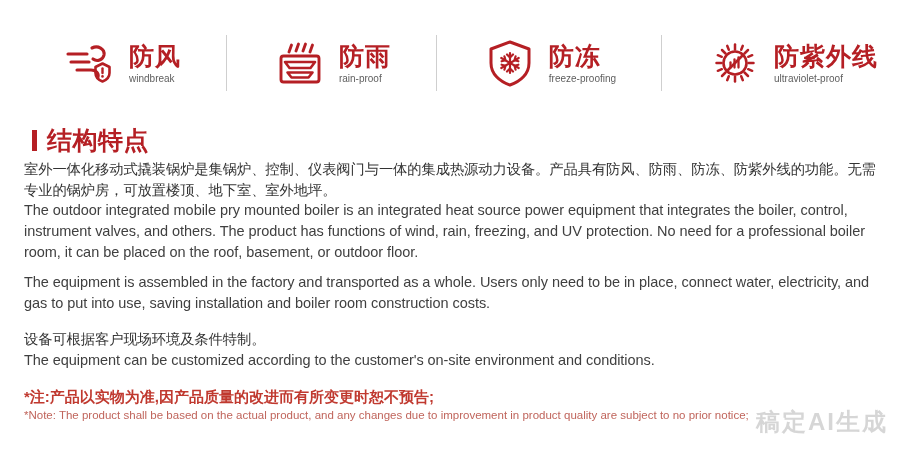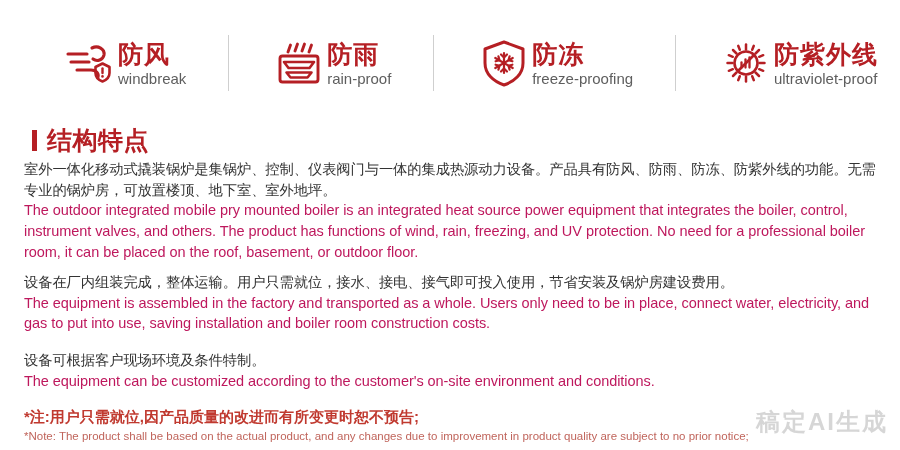--- a/index.html
+++ b/index.html
@@ -18,38 +18,39 @@
     display:flex;
     align-items:center;
     justify-content:space-between;
     padding:26px 22px 18px 62px;
     box-sizing:border-box;
     height:118px;
   }
   .feature{
     display:flex;
     align-items:center;
+    gap:11px;
     flex:0 0 auto;
   }
   .feature-icon{
     width:56px;height:56px;
     flex:0 0 56px;
     display:block;
   }
   .feature-text{display:flex;flex-direction:column;justify-content:center;line-height:1;}
   .feature-cn{
     font-size:25px;
     font-weight:bold;
     color:#b51f24;
     letter-spacing:1px;
     line-height:1.15;
     white-space:nowrap;
   }
   .feature-en{
-    font-size:15px;
+    font-size:10px;
     color:#5e5e5e;
     margin-top:3px;
     white-space:nowrap;
   }
   .divider{
     width:1px;
     height:56px;
     background:#cfcfcf;
     flex:0 0 1px;
   }
@@ -91,21 +92,21 @@
   }
   .block{margin-bottom:12px;}
   .cn-line{
     font-size:14.3px;
     color:#333333;
     line-height:1.45;
     letter-spacing:-.1px;
   }
   .en-line{
     font-size:14.5px;
-    color:#be185d;
+    color:#404040;
     line-height:1.42;
     letter-spacing:-.05px;
   }
   .block.b1{margin-bottom:10px;}
   .block.b2{margin-bottom:16px;}
   .block.b3{margin-bottom:16px;}
 
   
   .note{
     padding:0 16px 0 24px;
@@ -254,31 +255,30 @@
   </div>
 
   <div class="content">
 
     <div class="block b1">
       <div class="cn-line">室外一体化移动式撬装锅炉是集锅炉、控制、仪表阀门与一体的集成热源动力设备。产品具有防风、防雨、防冻、防紫外线的功能。无需专业的锅炉房，可放置楼顶、地下室、室外地坪。</div>
       <div class="en-line">The outdoor integrated mobile pry mounted boiler is an integrated heat source power equipment that integrates the boiler, control, instrument valves, and others. The product has functions of wind, rain, freezing, and UV protection. No need for a professional boiler room, it can be placed on the roof, basement, or outdoor floor.</div>
     </div>
 
     <div class="block b2">
-      <div class="cn-line">设备在厂内组装完成，整体运输。用户只需就位，接水、接电、接气即可投入使用，节省安装及锅炉房建设费用。</div>
       <div class="en-line">The equipment is assembled in the factory and transported as a whole. Users only need to be in place, connect water, electricity, and gas to put into use, saving installation and boiler room construction costs.</div>
     </div>
 
     <div class="block b3">
       <div class="cn-line">设备可根据客户现场环境及条件特制。</div>
       <div class="en-line">The equipment can be customized according to the customer's on-site environment and conditions.</div>
     </div>
 
   </div>
 
   <div class="note">
-    <div class="note-cn">*注:用户只需就位,因产品质量的改进而有所变更时恕不预告;</div>
+    <div class="note-cn">*注:产品以实物为准,因产品质量的改进而有所变更时恕不预告;</div>
     <div class="note-en">*Note: The product shall be based on the actual product, and any changes due to improvement in product quality are subject to no prior notice;</div>
   </div>
 
   <div class="watermark">稿定AI生成</div>
 
 </div>
 
 </body></html>

